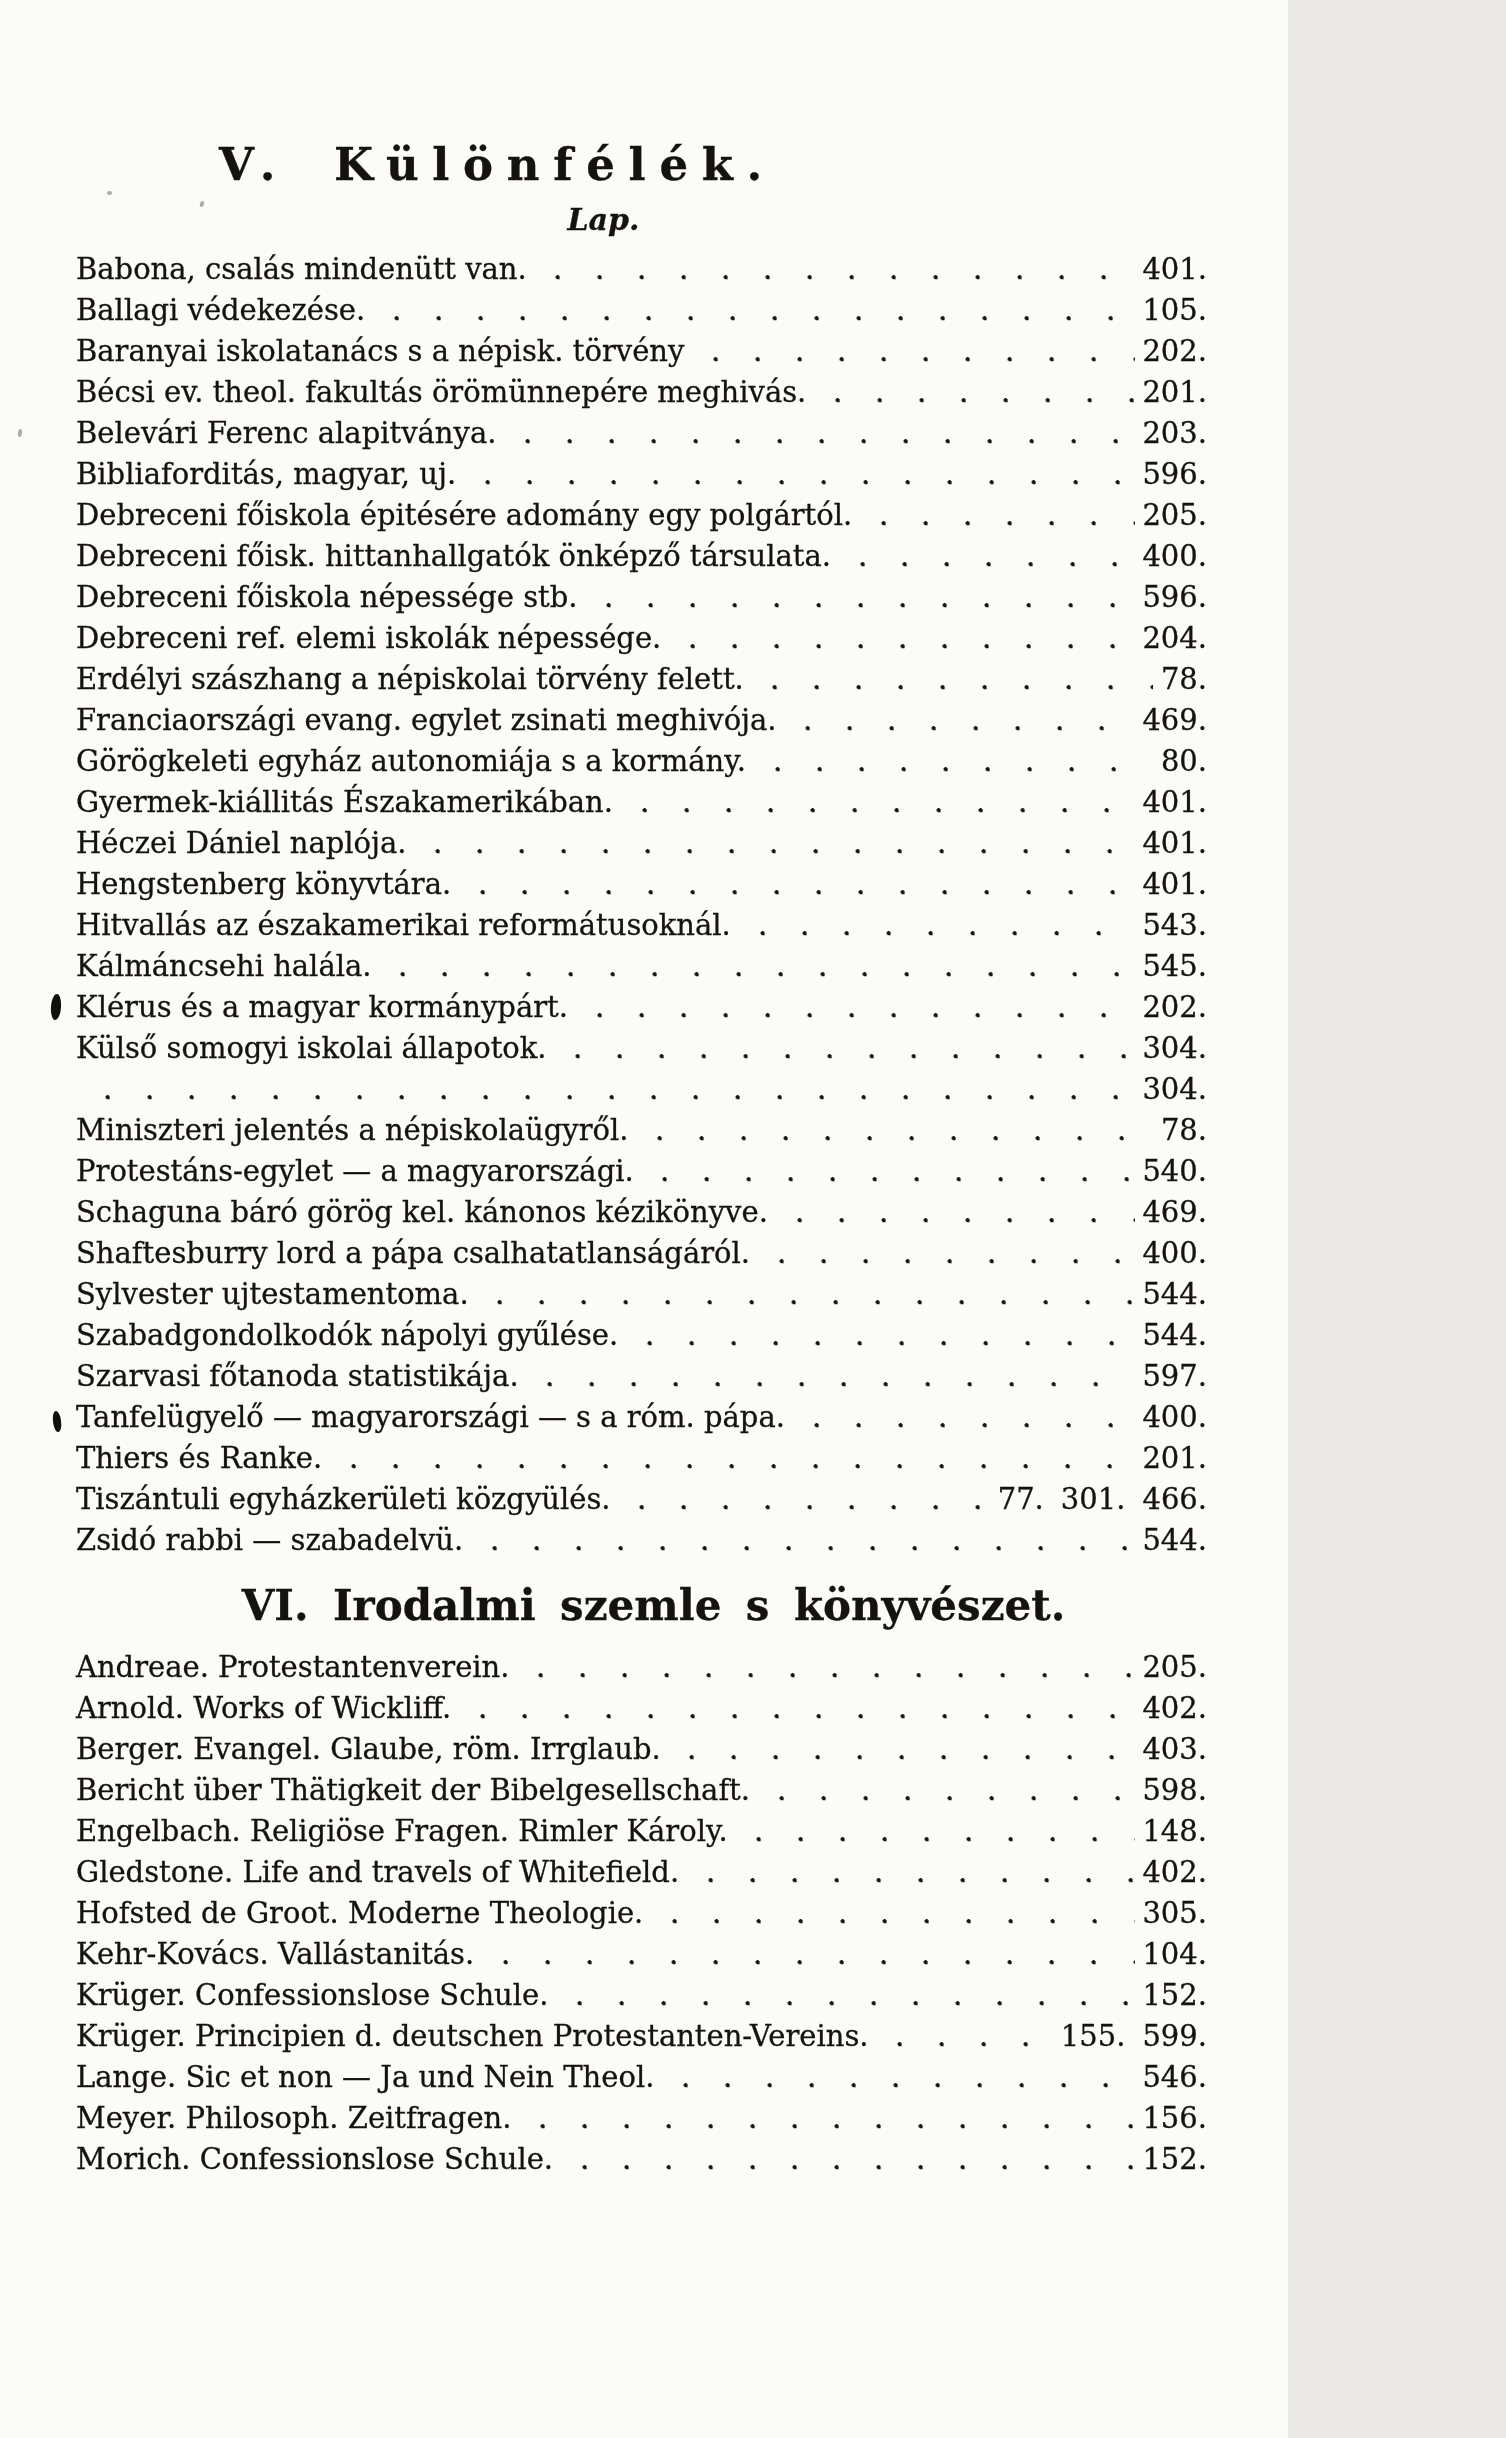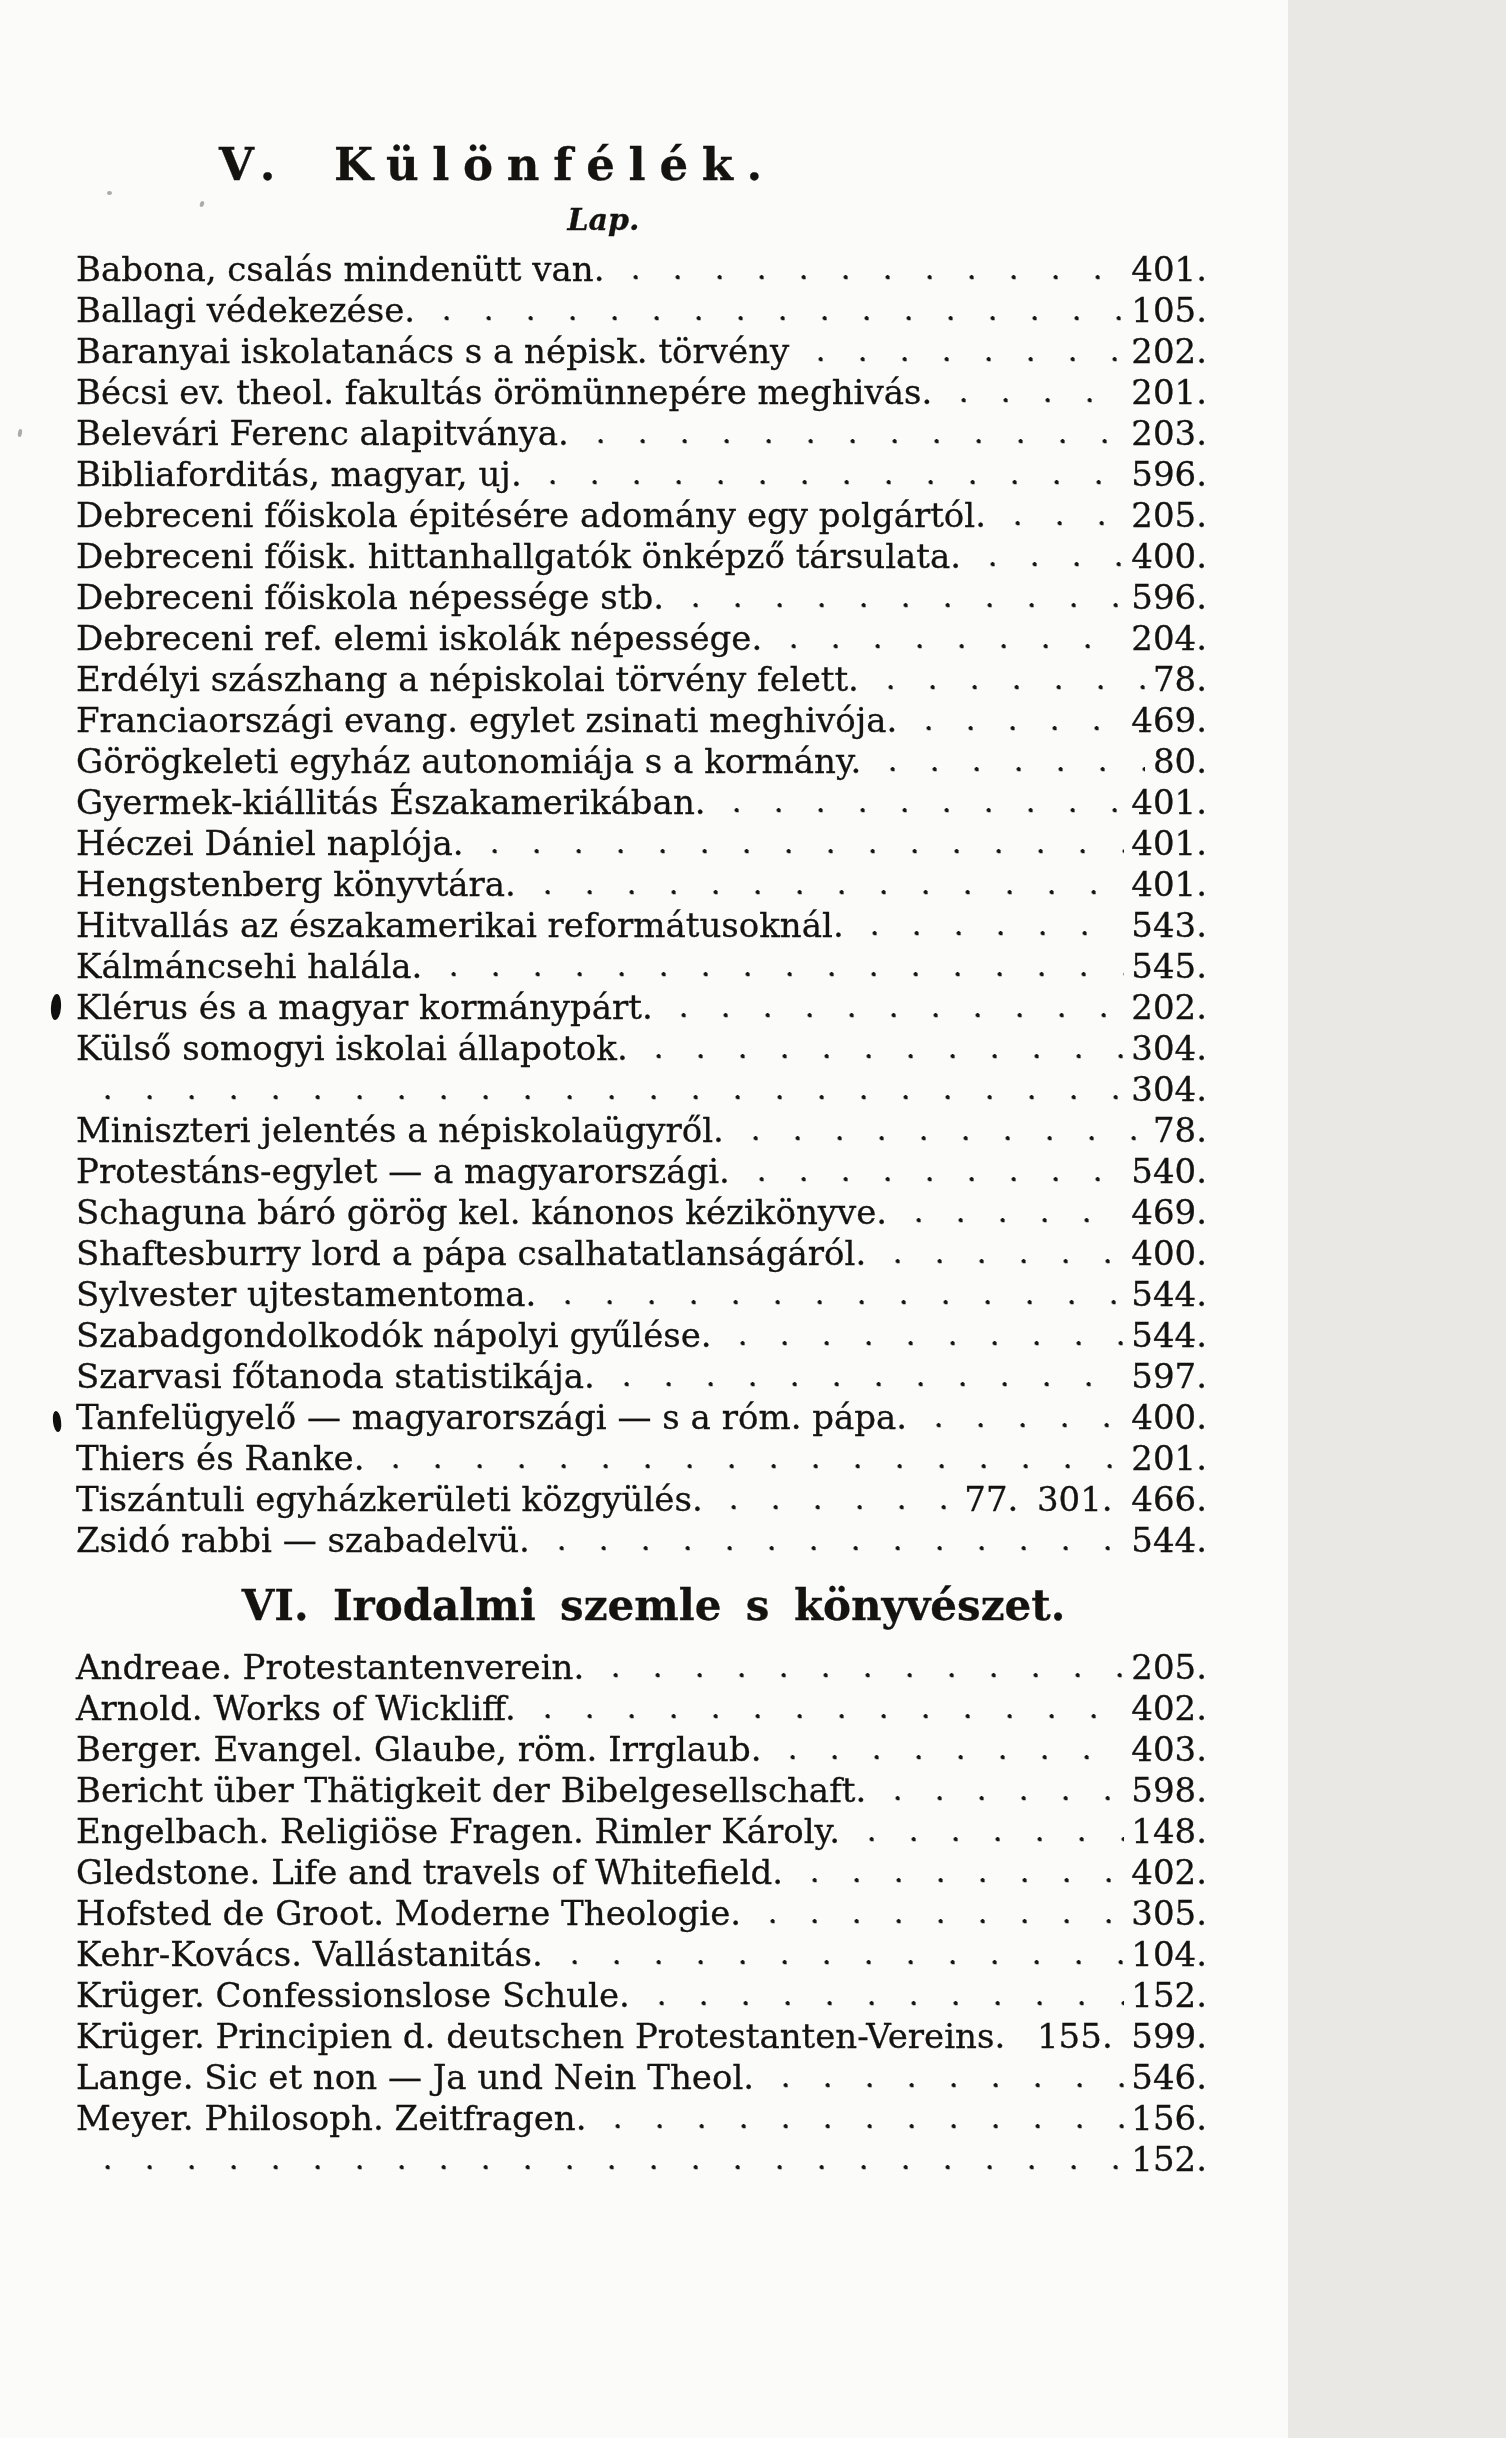--- a/index.html
+++ b/index.html
@@ -44,21 +44,21 @@
     margin-right: 81px;
   }
   .toc-v { margin-top: 13.7px; }
   .toc-vi { margin-top: 17.6px; }
   .row {
     position: relative;
     display: flex;
     align-items: flex-end;
     height: 41px;
     line-height: 41px;
-    font-size: 34px;
+    font-size: 29px;
     white-space: nowrap;
   }
   .label { flex: 0 0 auto; }
   .leader {
     flex: 1 1 auto;
     align-self: stretch;
     margin-left: 13.7px;
     margin-right: 7.8px;
     background-image: radial-gradient(circle 2.2px at 2.2px 2.2px, #171614 96%, transparent 100%);
     background-size: 42px 5.9px;
@@ -432,19 +432,20 @@
 
       <div class="row">
 
         <span class="label">Meyer. Philosoph. Zeitfragen.</span>
         <span class="leader"></span>
         <span class="pagenum">156.</span>
       </div>
 
       <div class="row">
 
+        <span class="label">Morich. Confessionslose Schule.</span>
         <span class="leader"></span>
         <span class="pagenum">152.</span>
       </div>
     </div>
 
 </div>
 
 
 </body></html>

